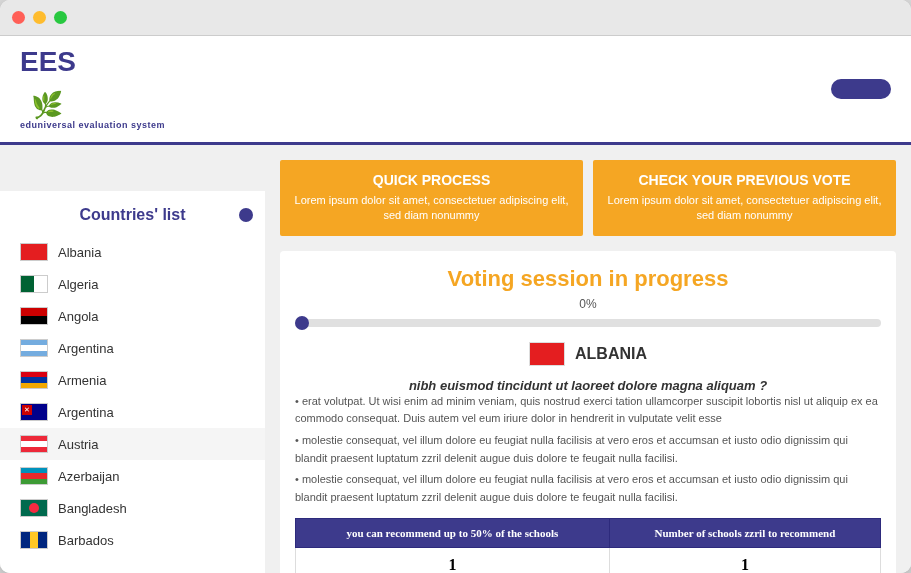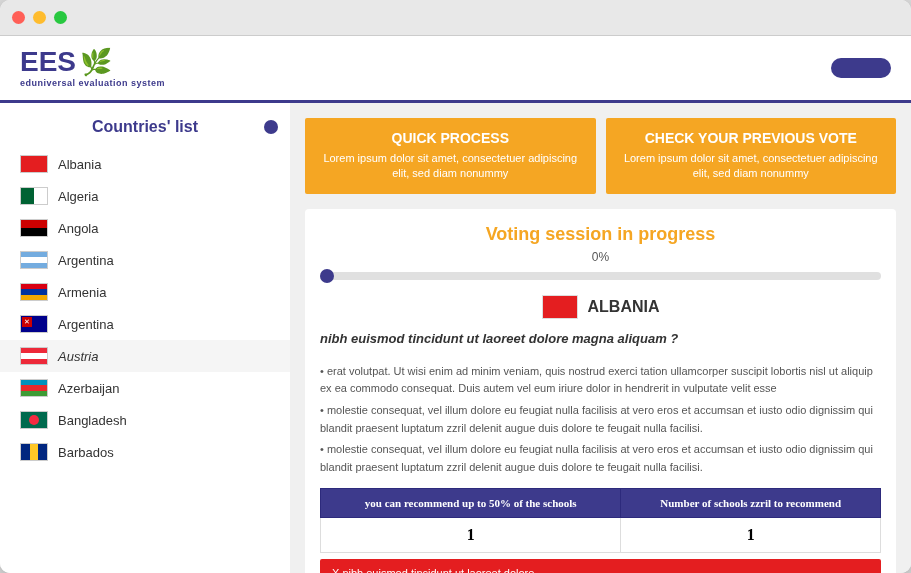--- a/index.html
+++ b/index.html
@@ -57,21 +57,22 @@
       flex-direction: column;
       align-items: flex-start;
     }
     .logo-text {
       font-size: 28px;
       font-weight: bold;
       color: #3d3a8c;
       line-height: 1;
       display: flex;
       align-items: center;
-      gap: 4px;
+      gap: 16px;
+      flex-direction: column;
     }
     .logo-leaf {
       color: #5a9a3c;
       font-size: 26px;
     }
     .logo-subtitle {
       font-size: 9px;
       color: #3d3a8c;
       letter-spacing: 0.5px;
       margin-top: 2px;
@@ -86,25 +87,26 @@
       font-size: 13px;
       cursor: pointer;
     }
     .main-area {
       display: flex;
       flex: 1;
       overflow: hidden;
       background: #f0f0f0;
     }
     .sidebar {
-      width: 290px;
+      width: 265px;
       background: white;
       flex-shrink: 0;
       overflow-y: auto;
       padding: 15px 0;
+      margin-top: 46px;
     }
     .sidebar-title {
       text-align: center;
       color: #3d3a8c;
       font-size: 16px;
       font-weight: bold;
       margin-bottom: 12px;
       position: relative;
     }
     .sidebar-scroll-btn {
@@ -120,21 +122,21 @@
       align-items: center;
       justify-content: center;
     }
     .country-item {
       display: flex;
       align-items: center;
       padding: 7px 20px;
       gap: 10px;
       cursor: pointer;
     }
-    .country-item.selected { background: #f5f5f5; font-style: italic; }
+    .country-item.selected { background: #f5f5f5; }
     .country-name {
       font-size: 13px;
       color: #333;
     }
     .content-area {
       flex: 1;
       overflow-y: auto;
       padding: 15px;
       background: #f0f0f0;
     }
@@ -163,21 +165,21 @@
       line-height: 1.4;
     }
     .voting-session {
       background: white;
       border-radius: 4px;
       padding: 15px;
     }
     .voting-title {
       text-align: center;
       color: #f5a623;
-      font-size: 18px;
+      font-size: 22px;
       font-weight: bold;
       margin-bottom: 5px;
     }
     .progress-label {
       text-align: center;
       font-size: 12px;
       color: #555;
       margin-bottom: 8px;
     }
     .progress-bar {
@@ -215,24 +217,25 @@
       height: 24px;
       border: 1px solid #ddd;
       background: #e41e20;
     }
     .country-name-large {
       font-size: 16px;
       font-weight: bold;
       color: #333;
     }
     .question-text {
+      text-align: center;
       font-size: 13px;
       font-style: italic;
       color: #333;
-      margin-bottom: 17px;
+      margin-bottom: 0;
       font-weight: bold;
     }
     .answer-text {
       font-size: 11px;
       color: #555;
       line-height: 1.6;
       margin-bottom: 12px;
     }
     .answer-text p { margin-bottom: 4px; }
     .recommendation-table {

